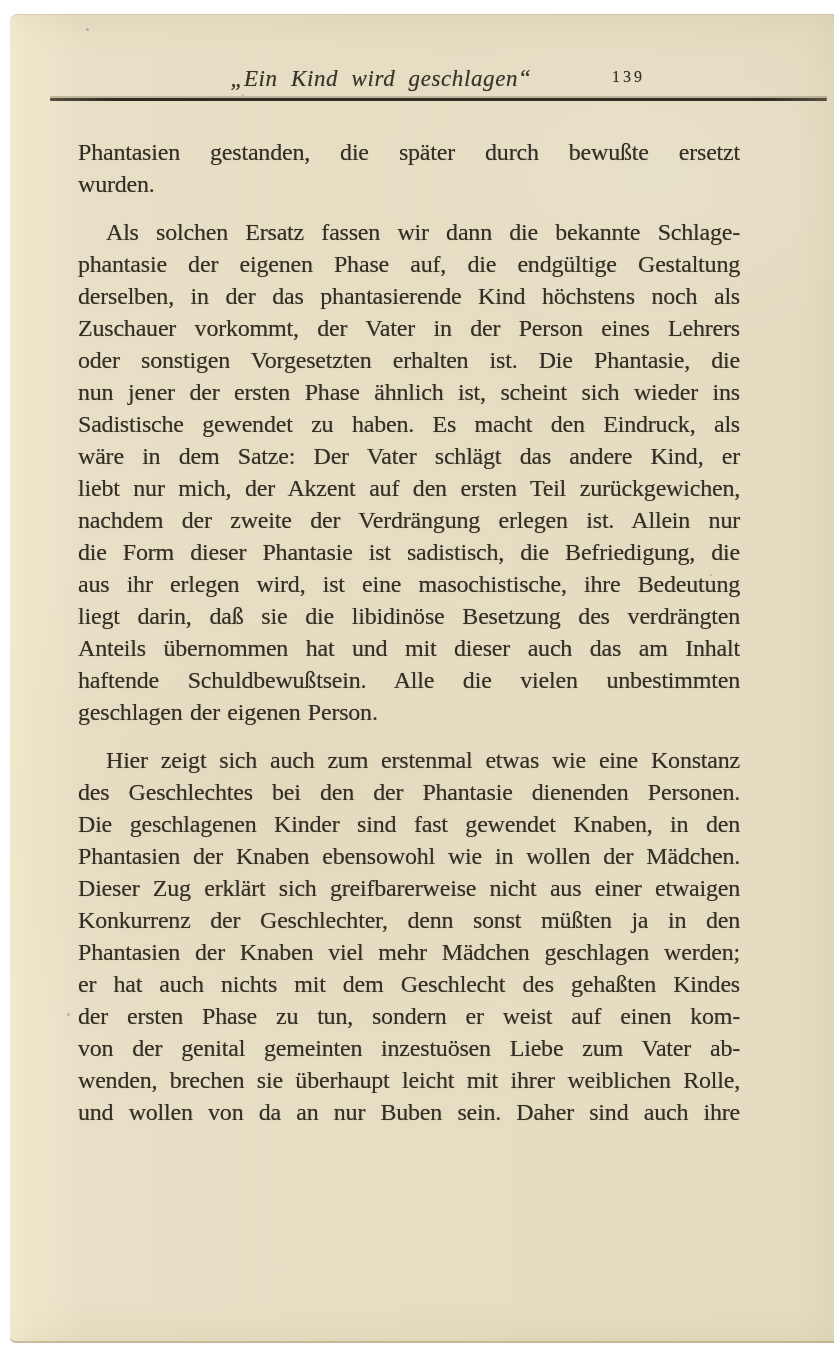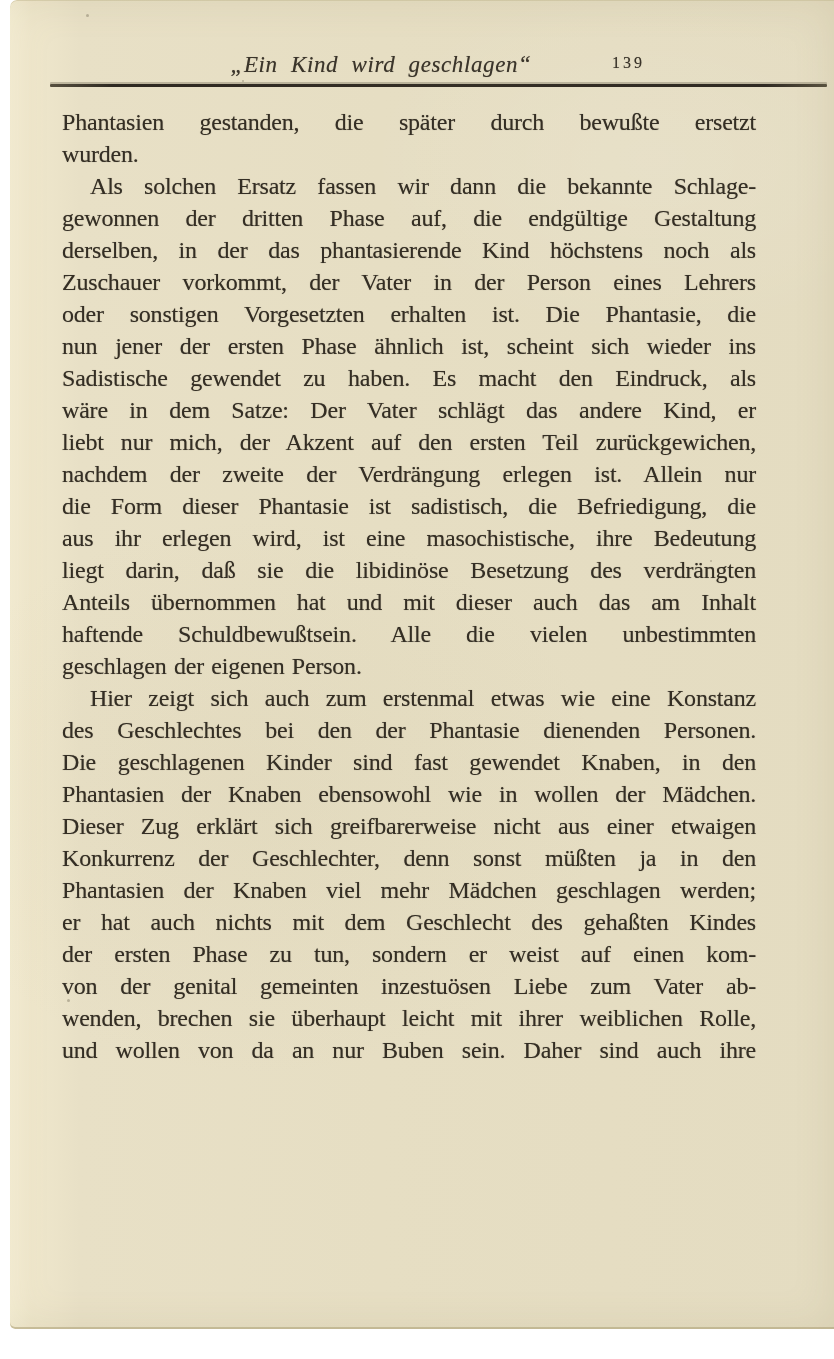--- a/index.html
+++ b/index.html
@@ -14,21 +14,21 @@
   .stage {
     position: relative;
     width: 834px;
     height: 1359px;
     background: #ffffff;
   }
   
   .paper {
     position: absolute;
     left: 10px;
-    top: 0;
+    top: 14px;
     width: 824px;
     height: 1329px;
     border-radius: 7px 0 0 5px;
     background:
       radial-gradient(ellipse 420px 260px at 78% 12%, rgba(255,255,255,0.10), rgba(255,255,255,0) 70%),
       radial-gradient(ellipse 500px 400px at 30% 60%, rgba(190,178,140,0.10), rgba(190,178,140,0) 70%),
       linear-gradient(90deg, #f9f2d9 0px, #efe7cc 22px, #e8e0c6 70px, #e6dec3 45%, #e4dcc1 100%);
     box-shadow: inset 0 0 40px rgba(140,125,85,0.14), inset 0 -2px 0 rgba(175,162,120,0.55), inset 0 1px 0 rgba(200,190,150,0.5);
     color: #342e25;
   }
@@ -70,21 +70,21 @@
     box-shadow: 0 -2px 0 rgba(90,82,64,0.30);
     border-radius: 1px;
   }
   
   .text-block {
     position: absolute;
     left: 52px;
     top: 106px;
     width: 694px;
   }
-  .paragraph { margin: 0; padding: 0; }
+  .paragraph { margin: 16px; padding: 0; }
   .line {
     font-size: 24px;
     line-height: 32px;
     letter-spacing: -0.2px;
     word-spacing: 1.5px;
     color: #342e24;
     text-shadow: 0 0 0.8px rgba(52,46,36,0.50);
     text-align: justify;
     text-align-last: justify;
     height: 32px;
@@ -113,21 +113,21 @@
 
     <div class="head-rule"></div>
 
     <div class="text-block">
         <div class="paragraph">
           <div class="line">Phantasien gestanden, die später durch bewußte ersetzt</div>
           <div class="line last">wurden.</div>
         </div>
         <div class="paragraph">
           <div class="line indent">Als solchen Ersatz fassen wir dann die bekannte Schlage-</div>
-          <div class="line">gewonnen der dritten Phase auf, die endgültige Gestaltung</div>
+          <div class="line">phantasie der eigenen Phase auf, die endgültige Gestaltung</div>
           <div class="line">derselben, in der das phantasierende Kind höchstens noch als</div>
           <div class="line">Zuschauer vorkommt, der Vater in der Person eines Lehrers</div>
           <div class="line">oder sonstigen Vorgesetzten erhalten ist. Die Phantasie, die</div>
           <div class="line">nun jener der ersten Phase ähnlich ist, scheint sich wieder ins</div>
           <div class="line">Sadistische gewendet zu haben. Es macht den Eindruck, als</div>
           <div class="line">wäre in dem Satze: Der Vater schlägt das andere Kind, er</div>
           <div class="line">liebt nur mich, der Akzent auf den ersten Teil zurückgewichen,</div>
           <div class="line">nachdem der zweite der Verdrängung erlegen ist. Allein nur</div>
           <div class="line">die Form dieser Phantasie ist sadistisch, die Befriedigung, die</div>
           <div class="line">aus ihr erlegen wird, ist eine masochistische, ihre Bedeutung</div>

